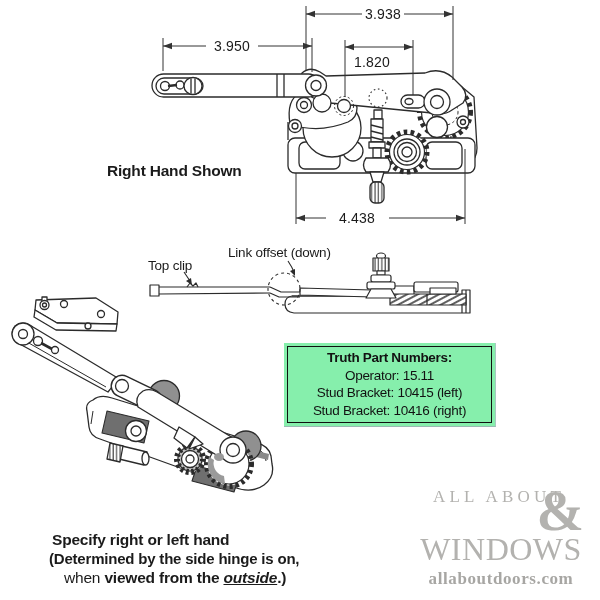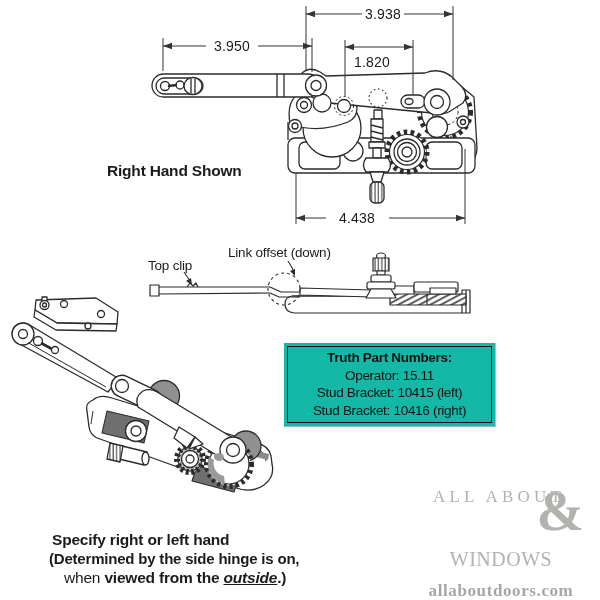--- a/index.html
+++ b/index.html
@@ -8,41 +8,41 @@
     font-family:"Liberation Sans",sans-serif;color:#1b1b1b;overflow:hidden;
   }
   .abs{position:absolute;text-align:center;}
   svg{position:absolute;left:0;top:0;}
   svg text{font-family:"Liberation Sans",sans-serif;fill:#1b1b1b;}
   .dim-text{font-size:14px;letter-spacing:.2px;}
   .lbl-text{font-size:13.5px;letter-spacing:-0.2px;}
 
   #rh-caption{left:107px;top:162px;font-size:15.5px;font-weight:bold;letter-spacing:-0.2px;}
 
-  #part-box{left:284px;top:343px;width:212px;height:84px;background:#14b8a6;box-sizing:border-box;
+  #part-box{left:284px;top:343px;width:212px;height:84px;background:#86efac;box-sizing:border-box;
             border-right:1px solid #a9c7c1;border-bottom:1px solid #9bb9b3;}
   #part-box .inner{position:absolute;left:3px;top:3px;right:3px;bottom:3px;
             border:1.6px solid #101010;padding:2px 7px;box-sizing:border-box;
             font-size:13.5px;line-height:17.5px;letter-spacing:-0.3px;color:#121212;}
   #part-box .title{font-weight:bold;}
 
   .note-line{font-size:15px;letter-spacing:-0.2px;white-space:nowrap;}
   #note-line1{left:52px;top:531px;font-weight:bold;font-size:15.5px;}
   #note-line2{left:49px;top:550px;font-weight:bold;}
   #note-line3{left:64px;top:569px;font-size:15.5px;}
   #note-line3 .b{font-weight:bold;}
   #note-line3 .bi{font-weight:bold;font-style:italic;text-decoration:underline;margin-top:12px;}
 
   #logo{left:420px;top:486px;width:162px;color:#b3b2af;font-family:"Liberation Serif",serif;}
   #logo .row1{position:relative;height:44px;}
   #logo .all-about{position:absolute;left:13px;top:1px;font-size:17px;letter-spacing:4.2px;white-space:nowrap;}
   #logo .doors{position:absolute;left:1px;top:15px;font-size:28px;letter-spacing:1.5px;}
   #logo .amp{position:absolute;right:-2px;top:-8px;font-size:57px;font-weight:bold;}
-  #logo .windows{font-size:20px;letter-spacing:0.5px;margin-top:18px;}
-  #logo .site{font-size:17px;font-weight:bold;letter-spacing:0.6px;color:#a7a6a3;margin-top:10px;}
+  #logo .windows{font-size:32px;letter-spacing:0.5px;margin-top:1px;}
+  #logo .site{font-size:17px;font-weight:bold;letter-spacing:0.6px;color:#a7a6a3;margin-top:1px;}
 </style>
 </head>
 <body>
 
 <svg width="600" height="600" viewBox="0 0 600 600">
   <defs>
     <pattern id="hatch" patternUnits="userSpaceOnUse" width="5" height="10" patternTransform="rotate(62)">
       <rect width="5" height="10" fill="#ffffff"></rect>
       <line x1="1" y1="0" x2="1" y2="10" stroke="#2b2b2b" stroke-width="1.5"></line>
     </pattern>

